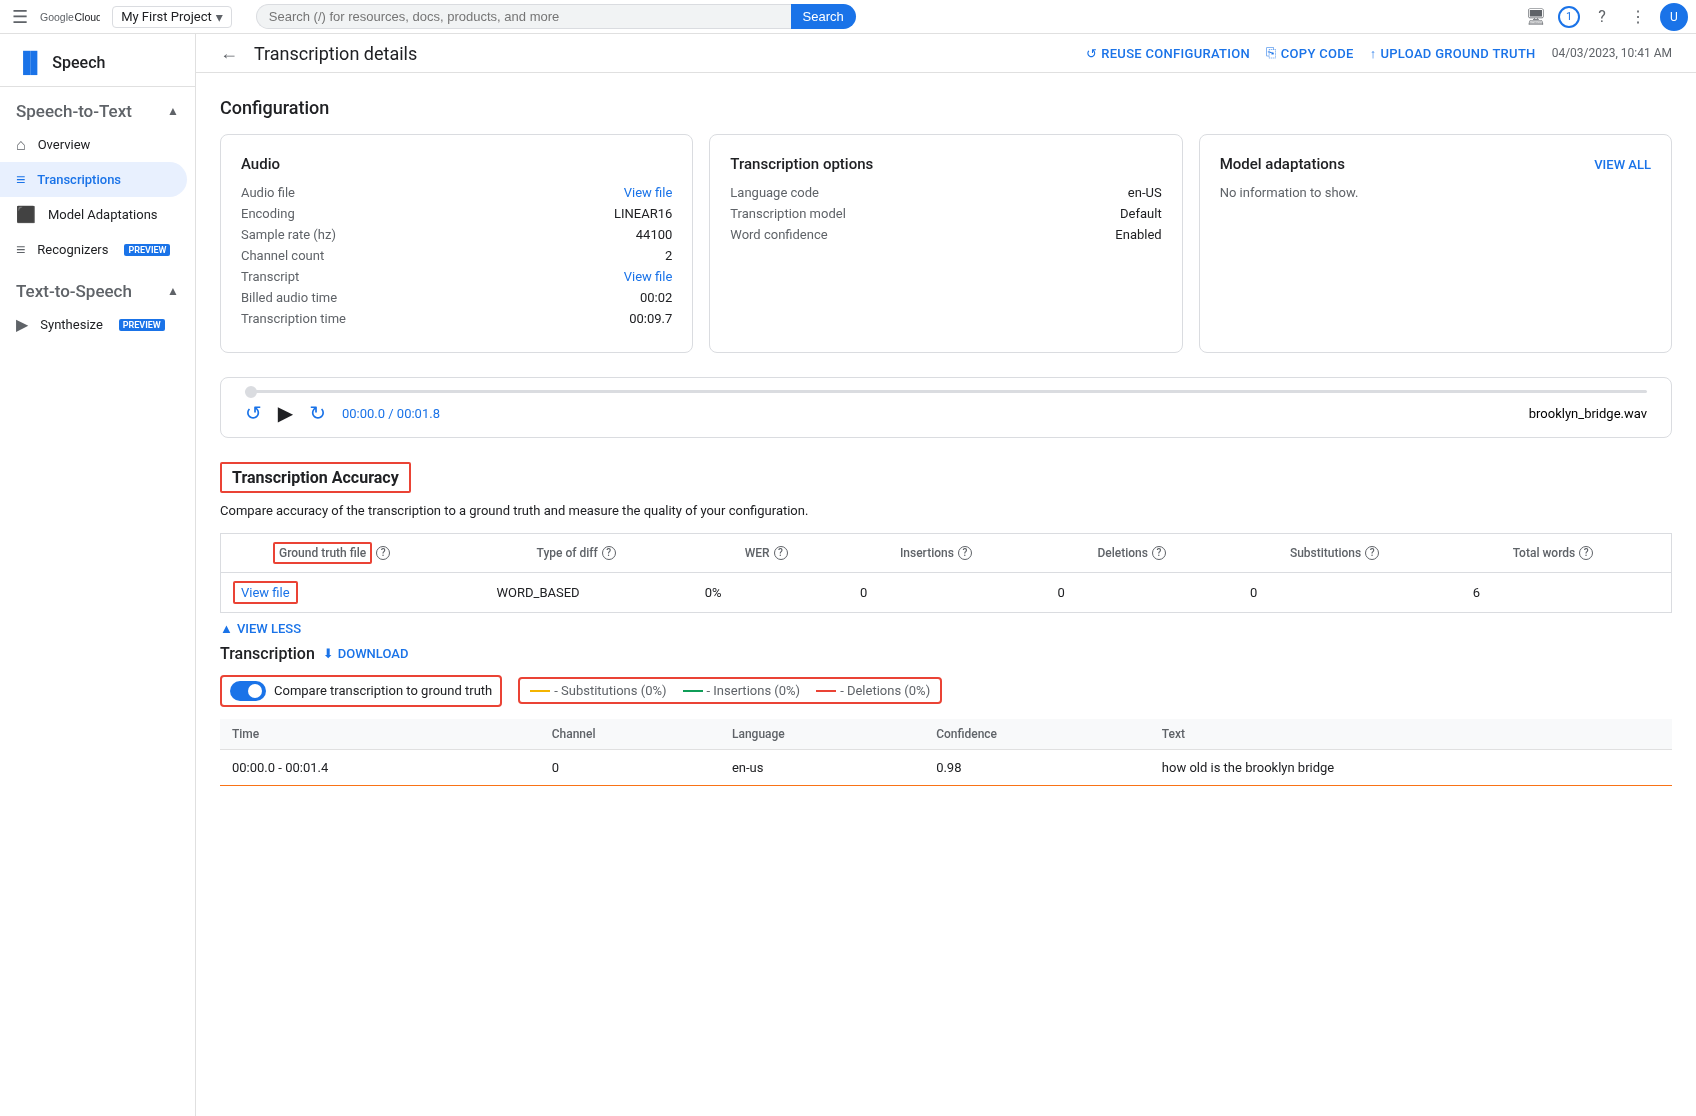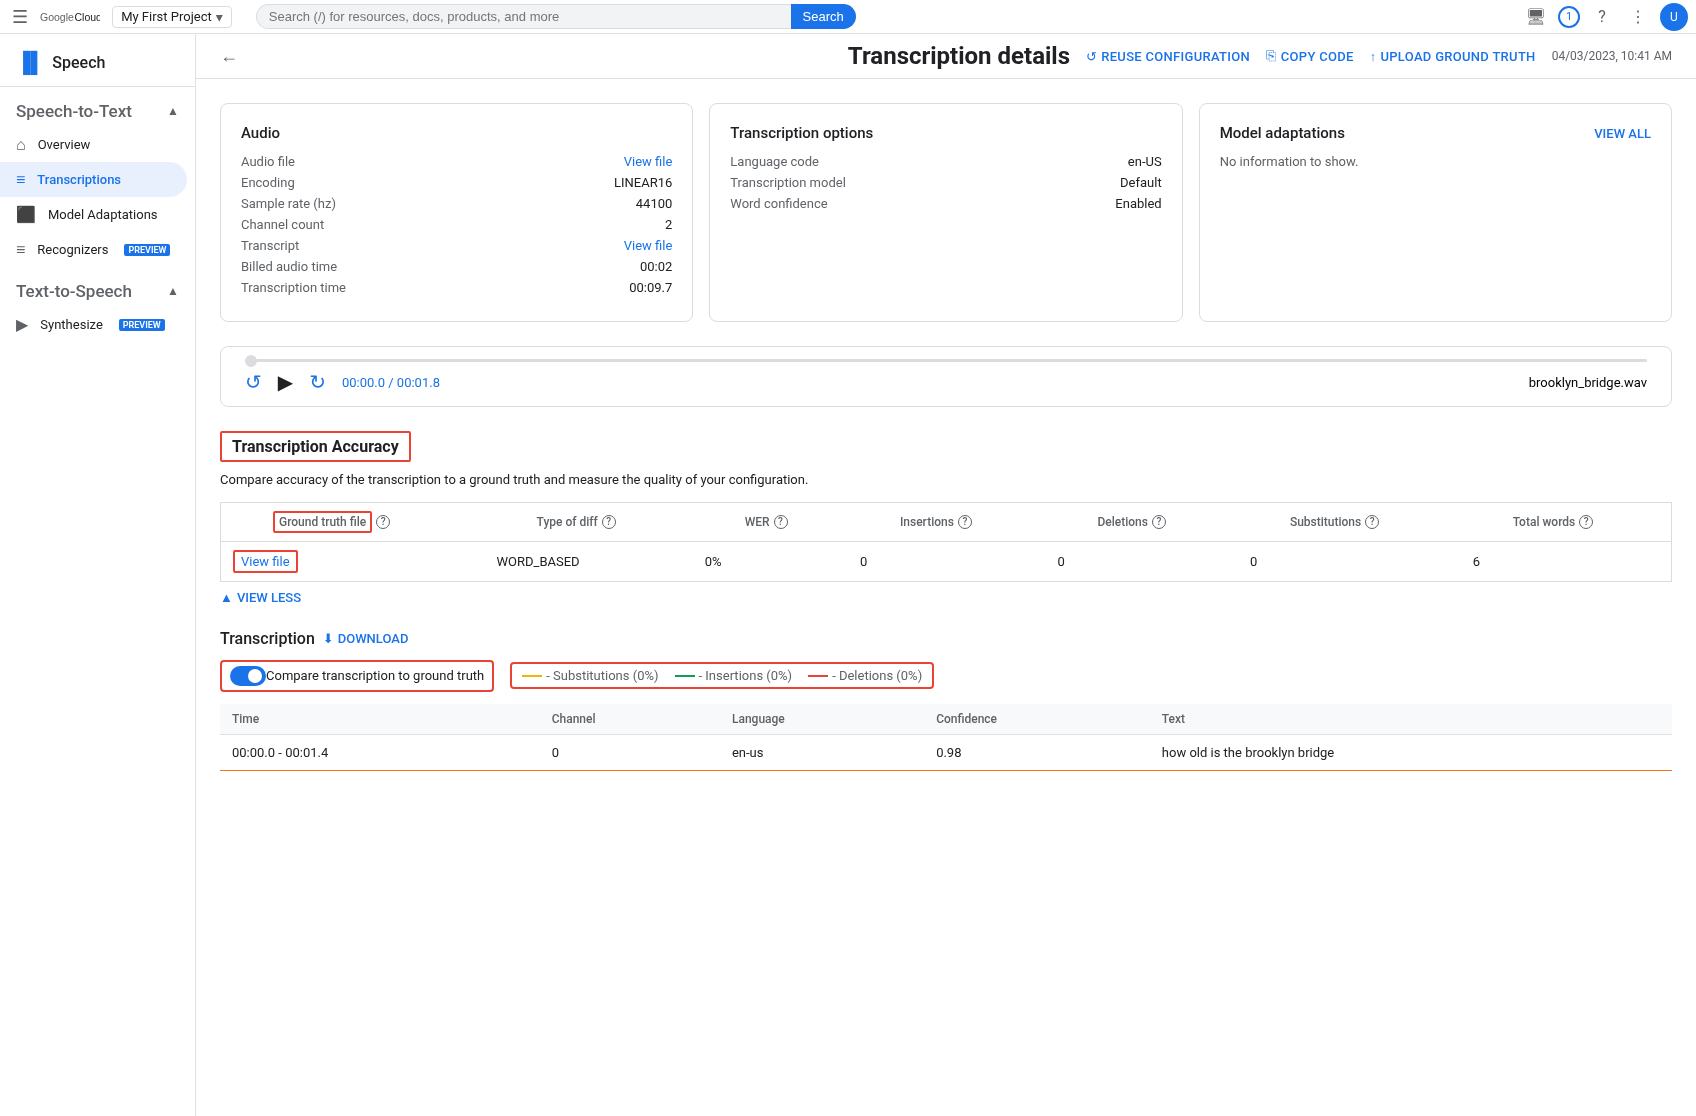--- a/index.html
+++ b/index.html
@@ -35,21 +35,21 @@
     .sidebar-item .item-icon { font-size: 16px; color: #5f6368; }
     .sidebar-item.active .item-icon { color: #1a73e8; }
     .preview-badge { background: #1a73e8; color: #fff; font-size: 9px; font-weight: 600; padding: 1px 4px; border-radius: 2px; margin-left: 4px; }
 
     
     .main { flex: 1; padding: 0; overflow-y: auto; }
 
     
     .subheader { display: flex; align-items: center; padding: 8px 24px; border-bottom: 1px solid #e0e0e0; gap: 16px; background: #fff; }
     .subheader-back { color: #5f6368; cursor: pointer; font-size: 18px; }
-    .subheader-title { font-size: 24px; color: #202124; font-weight: 700; flex: 1; text-align: right; }
+    .subheader-title { font-size: 18px; color: #202124; font-weight: 400; flex: 1; }
     .subheader-actions { display: flex; align-items: center; gap: 16px; }
     .subheader-btn { display: flex; align-items: center; gap: 4px; color: #1a73e8; font-size: 13px; cursor: pointer; font-weight: 500; text-transform: uppercase; letter-spacing: 0.3px; }
     .subheader-datetime { font-size: 12px; color: #5f6368; margin-left: auto; }
 
     
     .content { padding: 24px; }
     .section-title { font-size: 18px; font-weight: 500; color: #202124; margin-bottom: 16px; }
 
     
     .config-cards { display: flex; gap: 16px; margin-bottom: 24px; }
@@ -66,41 +66,41 @@
     .audio-player { border: 1px solid #dadce0; border-radius: 8px; padding: 12px 24px; margin-bottom: 24px; }
     .progress-bar-container { margin-bottom: 8px; }
     .progress-track { width: 100%; height: 3px; background: #dadce0; border-radius: 2px; position: relative; }
     .progress-dot { width: 12px; height: 12px; border-radius: 50%; background: #dadce0; border: 2px solid #dadce0; position: absolute; top: -4.5px; left: 0; cursor: pointer; }
     .player-controls { display: flex; align-items: center; gap: 16px; }
     .player-btn { background: none; border: none; cursor: pointer; color: #1a73e8; font-size: 18px; }
     .player-time { color: #1a73e8; font-size: 13px; }
     .player-filename { color: #000000; font-size: 13px; margin-left: auto; cursor: pointer; }
 
     
-    .accuracy-section { margin-bottom: 24px; }
+    .accuracy-section { margin-bottom: 8px; }
     .accuracy-header { display: flex; align-items: center; }
     .accuracy-title-box { border: 2px solid #ea4335; padding: 4px 10px; border-radius: 2px; font-size: 16px; font-weight: 700; color: #202124; }
     .accuracy-desc { font-size: 13px; color: #202124; margin: 8px 0 12px; line-height: 1.5; }
 
     
     .accuracy-table { width: 100%; border: 1px solid #dadce0; border-radius: 4px; border-collapse: collapse; }
     .accuracy-table th { text-align: left; padding: 8px 12px; font-size: 12px; color: #5f6368; font-weight: 500; border-bottom: 1px solid #dadce0; }
     .accuracy-table td { padding: 8px 12px; font-size: 13px; color: #202124; }
     .th-with-icon { display: flex; align-items: center; gap: 4px; padding-left: 40px; }
     .th-inner-box { border: 2px solid #ea4335; padding: 2px 4px; border-radius: 2px; display: inline-block; }
     .help-icon { width: 14px; height: 14px; border-radius: 50%; border: 1px solid #5f6368; display: inline-flex; align-items: center; justify-content: center; font-size: 10px; color: #5f6368; cursor: pointer; }
     .view-less { display: flex; align-items: center; gap: 4px; color: #1a73e8; font-size: 13px; cursor: pointer; margin-top: 8px; font-weight: 500; }
 
     
     .transcription-section { }
     .transcription-header { display: flex; align-items: center; gap: 8px; margin-bottom: 12px; }
     .transcription-title { font-size: 16px; font-weight: 500; color: #202124; }
     .download-btn { display: flex; align-items: center; gap: 4px; color: #1a73e8; font-size: 13px; cursor: pointer; font-weight: 500; text-transform: uppercase; }
     .compare-row { display: flex; align-items: center; gap: 16px; margin-bottom: 12px; flex-wrap: wrap; }
-    .toggle-container { display: flex; align-items: center; border: 2px solid #ea4335; padding: 4px 8px; border-radius: 4px; }
+    .toggle-container { display: flex; align-items: center; gap: 8px; border: 2px solid #ea4335; padding: 4px 8px; border-radius: 4px; }
     .toggle { position: relative; width: 36px; height: 20px; }
     .toggle input { opacity: 0; width: 0; height: 0; }
     .toggle-slider { position: absolute; cursor: pointer; top: 0; left: 0; right: 0; bottom: 0; background: #1a73e8; border-radius: 34px; transition: .3s; }
     .toggle-slider:before { position: absolute; content: ''; height: 14px; width: 14px; left: 18px; bottom: 3px; background: white; border-radius: 50%; transition: .3s; }
     .compare-label { font-size: 13px; color: #202124; }
     .legend-items { display: flex; align-items: center; gap: 16px; border: 2px solid #ea4335; padding: 4px 10px; border-radius: 4px; }
     .legend-item { display: flex; align-items: center; gap: 4px; font-size: 13px; color: #5f6368; }
     .legend-line { width: 20px; height: 2px; }
 
     
@@ -201,20 +201,21 @@
           <span>↑</span>
           <span>UPLOAD GROUND TRUTH</span>
         </span>
       </div>
       <span class="subheader-datetime">04/03/2023, 10:41 AM</span>
     </div>
 
     <div class="content">
 
       <div>
+        <div class="section-title">Configuration</div>
         <div class="config-cards">
 
           <div class="config-card">
             <div class="config-card-title">
               <span>Audio</span>
             </div>
             <div class="config-row">
               <span class="config-label">Audio file</span>
               <a class="config-link">View file</a>
             </div>

